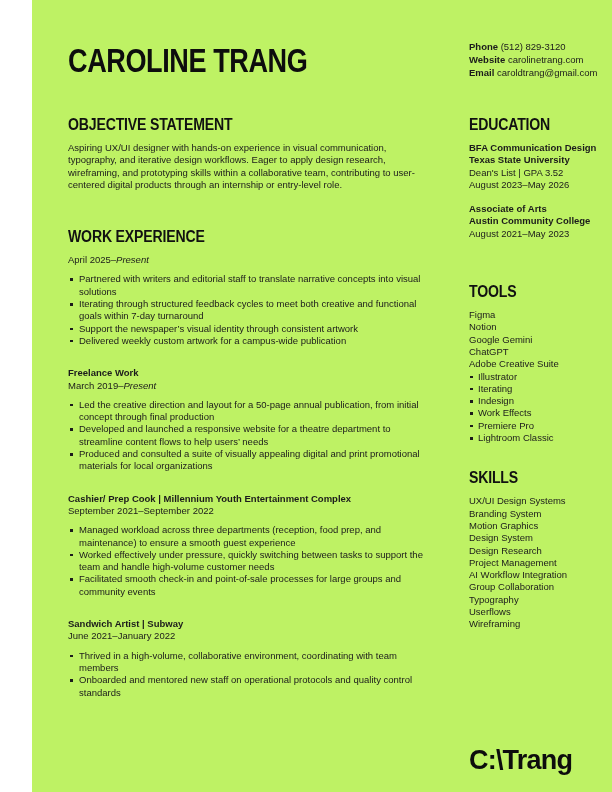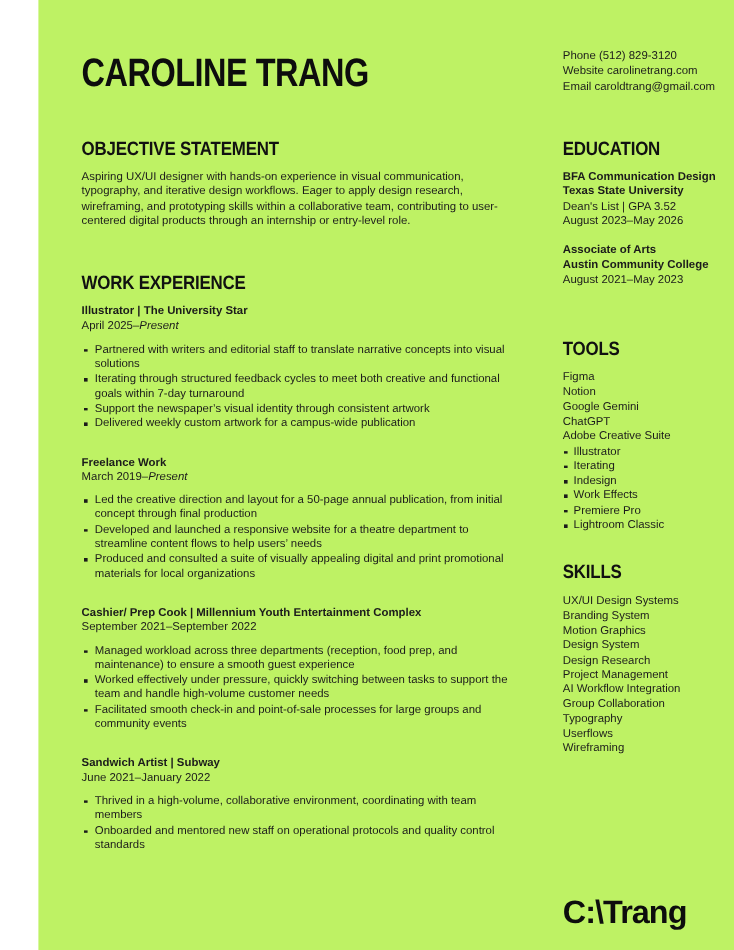--- a/index.html
+++ b/index.html
@@ -18,21 +18,21 @@
   .header { display:flex; justify-content:space-between; align-items:flex-start; }
   .name {
     margin:4px 0 0 0;
     font-size:33px; font-weight:700; color:#0d0d0d;
     line-height:1; letter-spacing:-0.5px;
     transform:scaleX(0.82); transform-origin:0 50%;
     white-space:nowrap;
   }
   .contact { width:139px; font-size:9.5px; line-height:13px; }
   .contact .row { white-space:nowrap; }
-  .contact .lbl { font-weight:400; }
+  .contact .lbl { font-weight:700; }
   
   .columns { display:flex; margin-top:38px; }
   .col-left { width:368px; }
   .col-right { width:139px; margin-left:auto; }
   h2 {
     margin:0 0 9px 0;
     font-size:16px; font-weight:700; color:#111;
     line-height:1; letter-spacing:-0.2px;
     transform:scaleX(0.88); transform-origin:0 50%;
     white-space:nowrap;
@@ -98,21 +98,20 @@
 
       <div class="objective">
         <h2>OBJECTIVE STATEMENT</h2>
         <p>Aspiring UX/UI designer with hands-on experience in visual communication, typography, and iterative design workflows. Eager to apply design research, wireframing, and prototyping skills within a collaborative team, contributing to user-centered digital products through an internship or entry-level role.</p>
       </div>
 
       <div class="section-work">
         <h2>WORK EXPERIENCE</h2>
 
         <div class="job">
-          <div class="job-title">Illustrator | The University Star</div>
           <div class="job-date"><span>April 2025–</span><em>Present</em></div>
           <ul class="bullets">
               <li>Partnered with writers and editorial staff to translate narrative concepts into visual solutions</li>
               <li>Iterating through structured feedback cycles to meet both creative and functional goals within 7-day turnaround</li>
               <li>Support the newspaper’s visual identity through consistent artwork</li>
               <li>Delivered weekly custom artwork for a campus-wide publication</li>
             </ul>
         </div>
 
         <div class="job">

